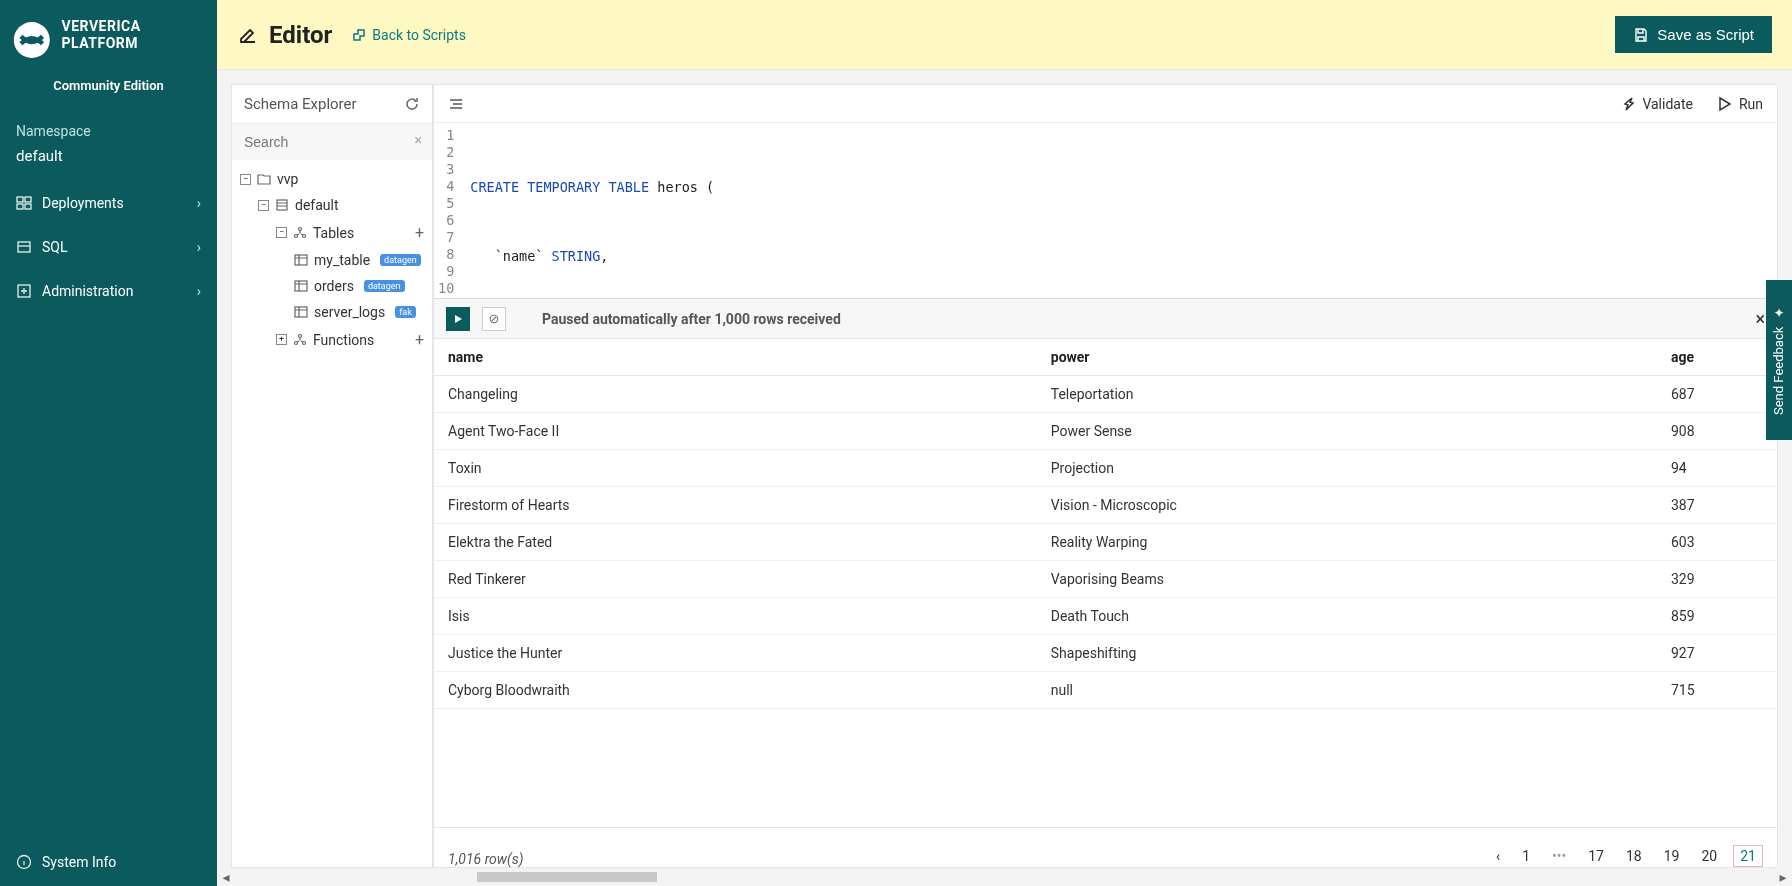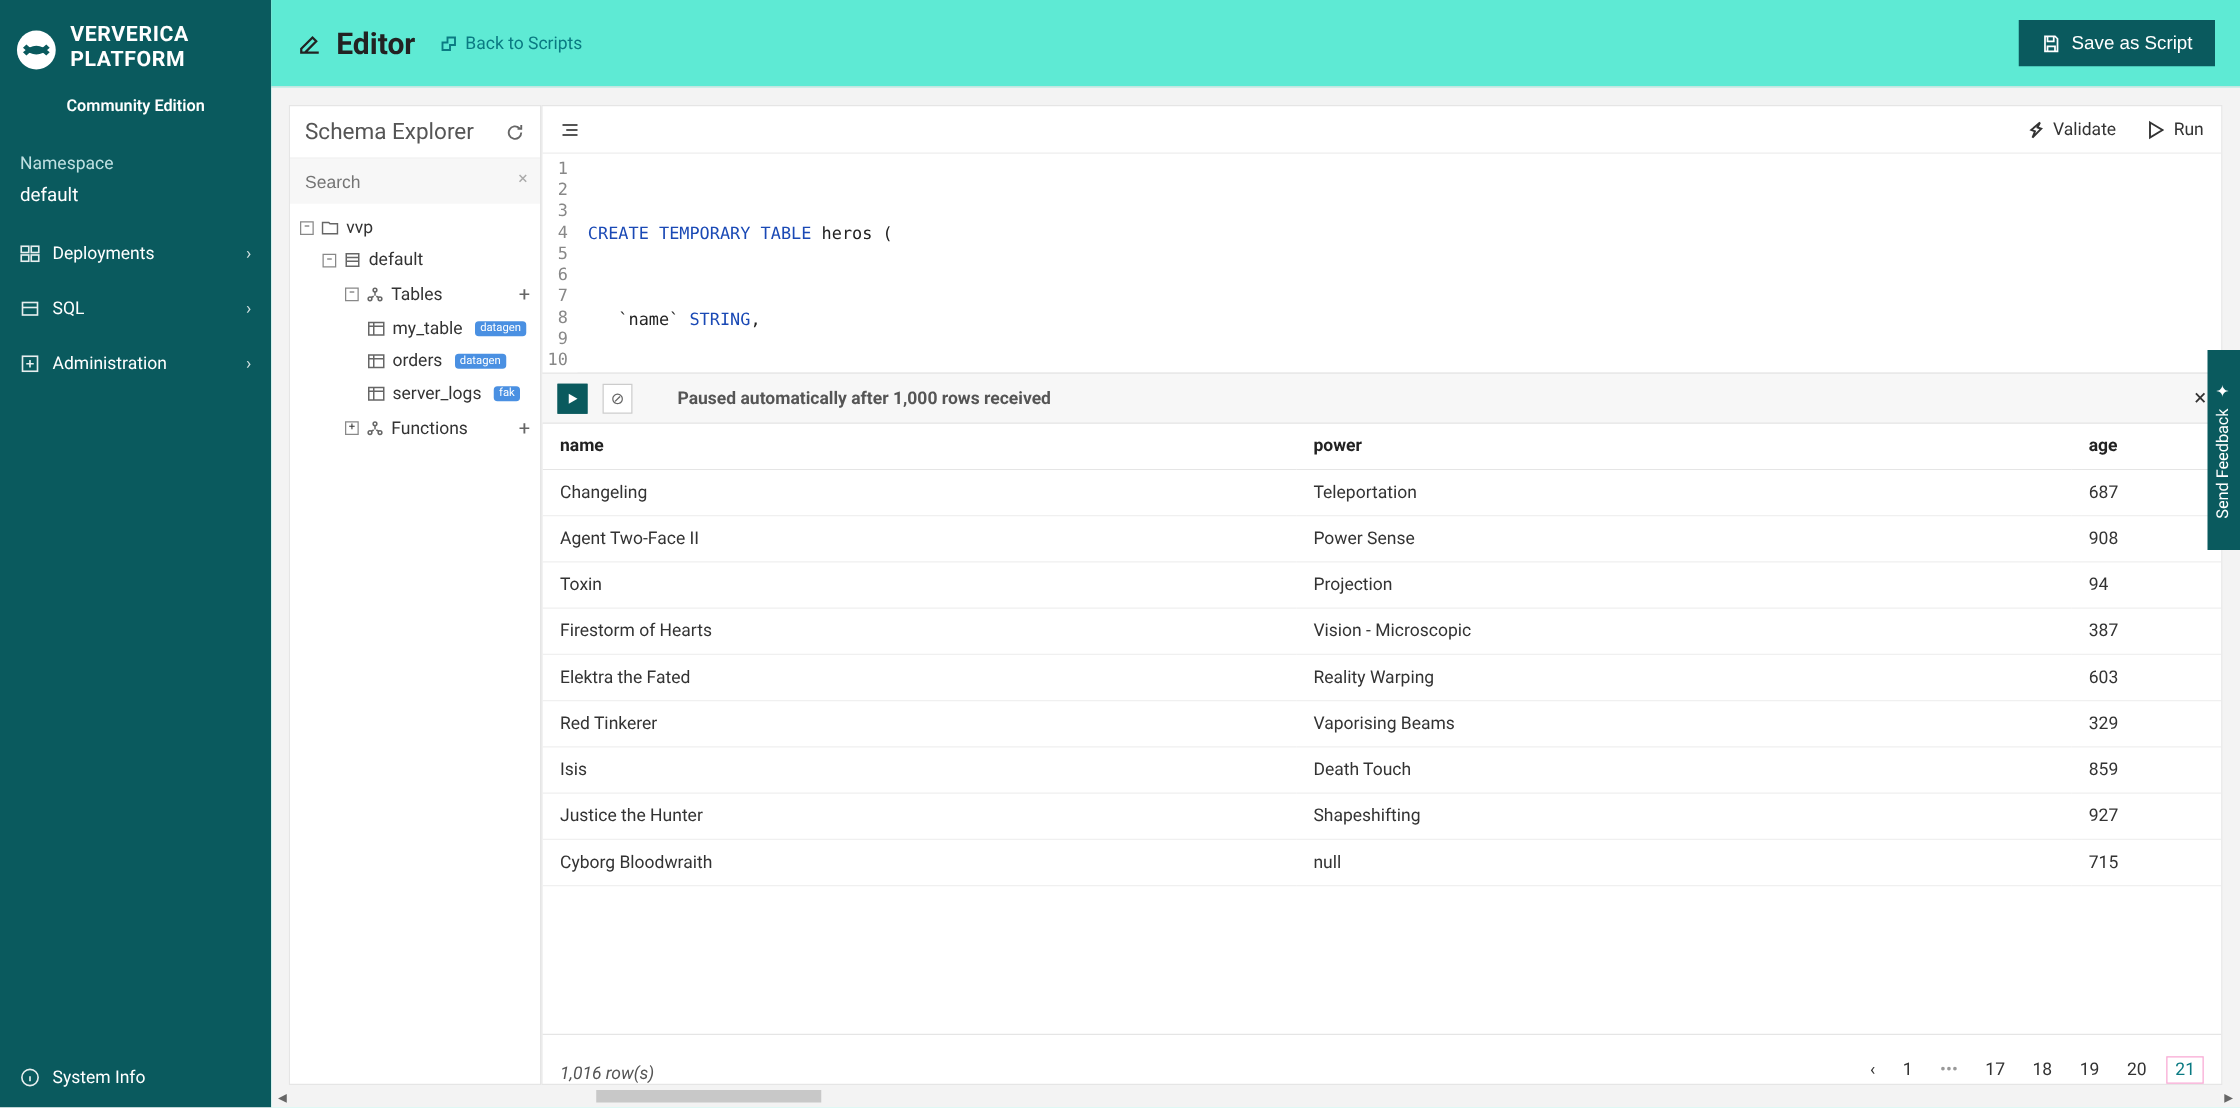--- a/index.html
+++ b/index.html
@@ -1,40 +1,40 @@
 <!DOCTYPE html>
 <html><head>
 <meta charset="utf-8">
 <style>
 * { box-sizing: border-box; margin: 0; padding: 0; }
 body { font-family: -apple-system, BlinkMacSystemFont, "Segoe UI", Roboto, sans-serif; font-size: 14px; width: 1792px; height: 886px; overflow: hidden; display: flex; color: #222; }
 .sidebar { width: 217px; background: #0a5a5e; color: #fff; display: flex; flex-direction: column; }
 .logo-area { padding: 18px 12px 10px; display: flex; align-items: flex-start; gap: 10px; }
 .logo-mark { width: 44px; height: 44px; }
-.logo-text { font-size: 17px; font-weight: 700; letter-spacing: 0.5px; line-height: 1.2; }
+.logo-text { font-size: 14px; font-weight: 700; letter-spacing: 0.5px; line-height: 1.2; }
 .edition { text-align: center; font-size: 13px; font-weight: 600; padding: 6px 16px 20px; }
 .ns-block { padding: 10px 16px 16px; color: #cde; }
 .ns-label { font-size: 14px; color: #bfe0e2; }
 .ns-val { font-size: 15px; color: #fff; margin-top: 8px; }
 .nav-item { display: flex; align-items: center; justify-content: space-between; padding: 14px 16px; cursor: pointer; color: #fff; }
 .nav-left { display: flex; align-items: center; gap: 10px; }
 .nav-icon { width: 16px; height: 16px; opacity: .9; }
 .chev { opacity: .8; }
 .sidebar-footer { margin-top: auto; padding: 16px; display: flex; align-items: center; gap: 10px; cursor: pointer; }
-.main { flex: 1; display: flex; flex-direction: column; background: #5eead4; }
+.main { flex: 1; display: flex; flex-direction: column; background: #fef9c3; }
 .topbar { height: 70px; border-bottom: 1px solid #e5e5e5; display: flex; align-items: center; padding: 0 20px; gap: 20px; }
 .title-wrap { display: flex; align-items: center; gap: 10px; }
 .title { font-size: 24px; font-weight: 700; }
 .back-link { display: flex; align-items: center; gap: 6px; color: #0a7a82; cursor: pointer; }
 .top-spacer { flex: 1; }
 .save-btn { background: #0a5a5e; color: #fff; border: none; padding: 10px 18px; display: flex; align-items: center; gap: 8px; font-size: 15px; cursor: pointer; }
 .content-row { flex: 1; display: flex; min-height: 0; background: #f3f3f3; padding: 14px 0 0 0; }
 .schema-panel { width: 202px; background: #fff; border: 1px solid #e5e5e5; display: flex; flex-direction: column; margin-left: 14px; }
 .schema-hdr { display: flex; align-items: center; justify-content: space-between; padding: 10px 12px; border-bottom: 1px solid #eee; }
-.schema-hdr span { font-size: 18px; color: #555; }
+.schema-hdr span { font-size: 15px; color: #555; }
 .refresh-btn { cursor: pointer; color: #666; }
 .schema-search { position: relative; }
 .schema-search input { width: 100%; border: none; padding: 10px 12px; background: #f7f7f7; outline: none; font-size: 14px; color: #333; }
 .schema-search .clear { position: absolute; right: 10px; top: 8px; color: #aaa; cursor: pointer; }
 .tree { padding: 6px 0; font-size: 14px; color: #333; overflow-y: auto; flex: 1; }
 .tree-row { display: flex; align-items: center; gap: 6px; padding: 5px 8px; cursor: pointer; white-space: nowrap; }
 .indent-0 { padding-left: 8px; }
 .indent-1 { padding-left: 26px; }
 .indent-2 { padding-left: 44px; }
 .indent-3 { padding-left: 62px; }

